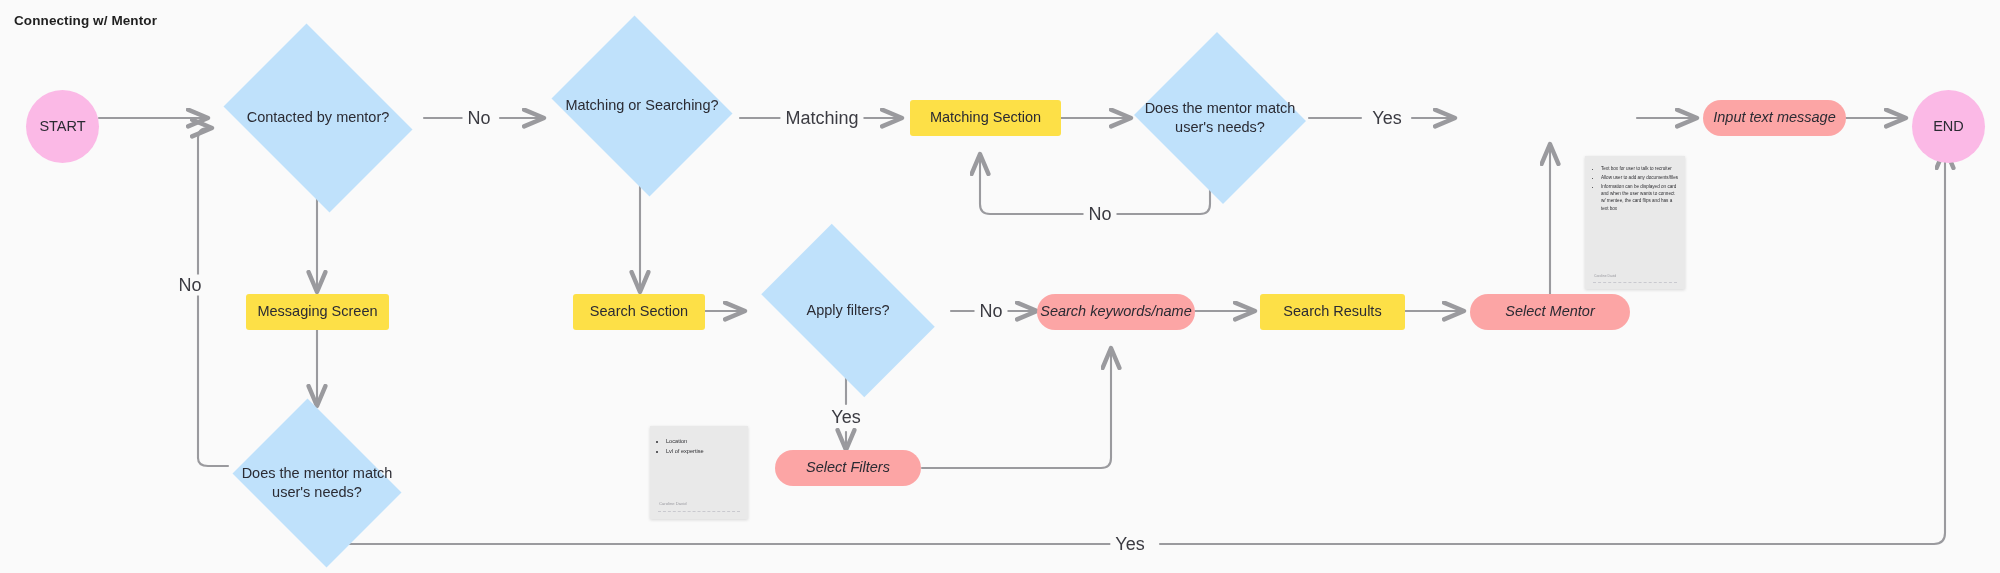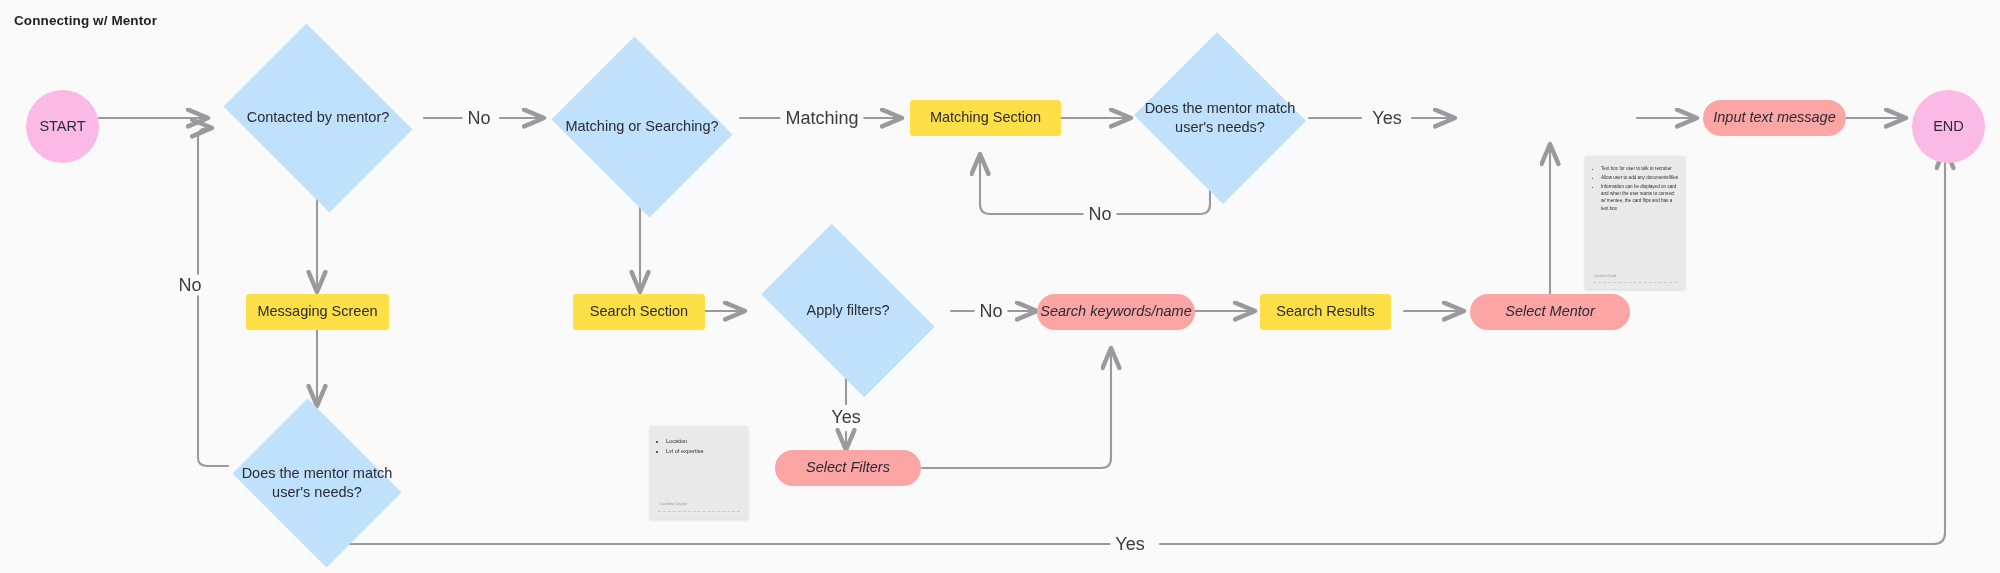--- a/index.html
+++ b/index.html
@@ -223,21 +223,21 @@
 
   <div class="node terminator" style="left:26px; top:82px; width:73px; height:73px;">
     <span>START</span>
   </div>
 
   <div class="node decision" style="left:212px; top:27px; width:212px; height:166px;">
     <span class="dia-shape"></span>
     <span class="dia-label">Contacted by mentor?</span>
   </div>
 
-  <div class="node decision" style="left:544px; top:36px; width:196px; height:166px;">
+  <div class="node decision" style="left:544px; top:15px; width:196px; height:166px;">
     <span class="dia-shape"></span>
     <span class="dia-label">Matching or Searching?</span>
   </div>
 
   <div class="node process" style="left:910px; top:92px; width:151px; height:36px;">
     <span>Matching Section</span>
   </div>
 
   <div class="node decision" style="left:1131px; top:27px; width:178px; height:166px;">
     <span class="dia-shape"></span>
@@ -268,21 +268,21 @@
 
   <div class="node decision" style="left:745px; top:232px; width:206px; height:141px;">
     <span class="dia-shape"></span>
     <span class="dia-label">Apply filters?</span>
   </div>
 
   <div class="node pill" style="left:1037px; top:286px; width:158px; height:36px;">
     <span>Search keywords/name</span>
   </div>
 
-  <div class="node process" style="left:1260px; top:286px; width:131px; height:36px;">
+  <div class="node process" style="left:1260px; top:286px; width:145px; height:36px;">
     <span>Search Results</span>
   </div>
 
   <div class="node pill" style="left:1470px; top:286px; width:160px; height:36px;">
     <span>Select Mentor</span>
   </div>
 
   <div class="node pill" style="left:775px; top:442px; width:146px; height:36px;">
     <span>Select Filters</span>
   </div>

